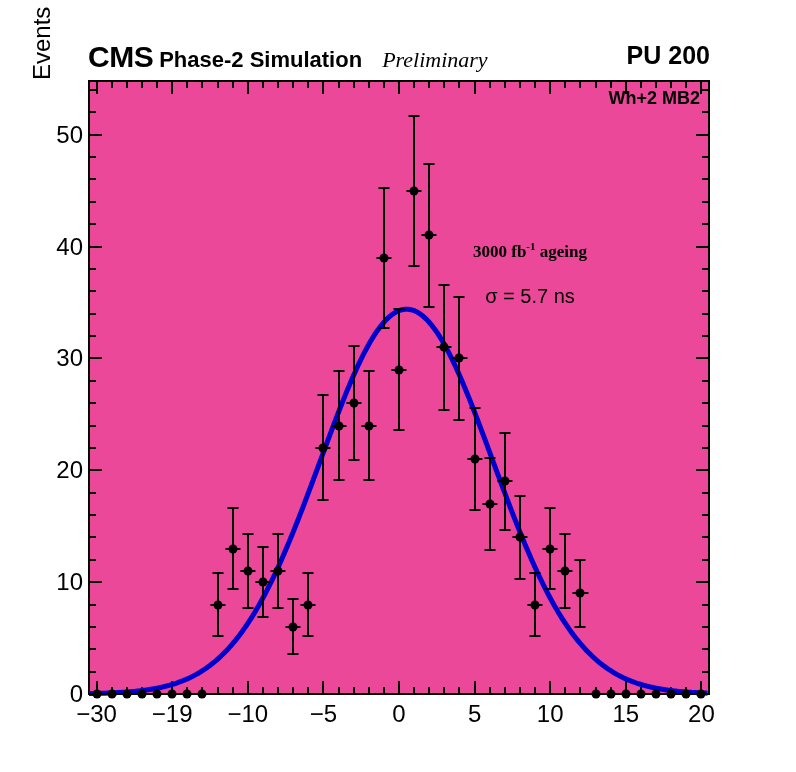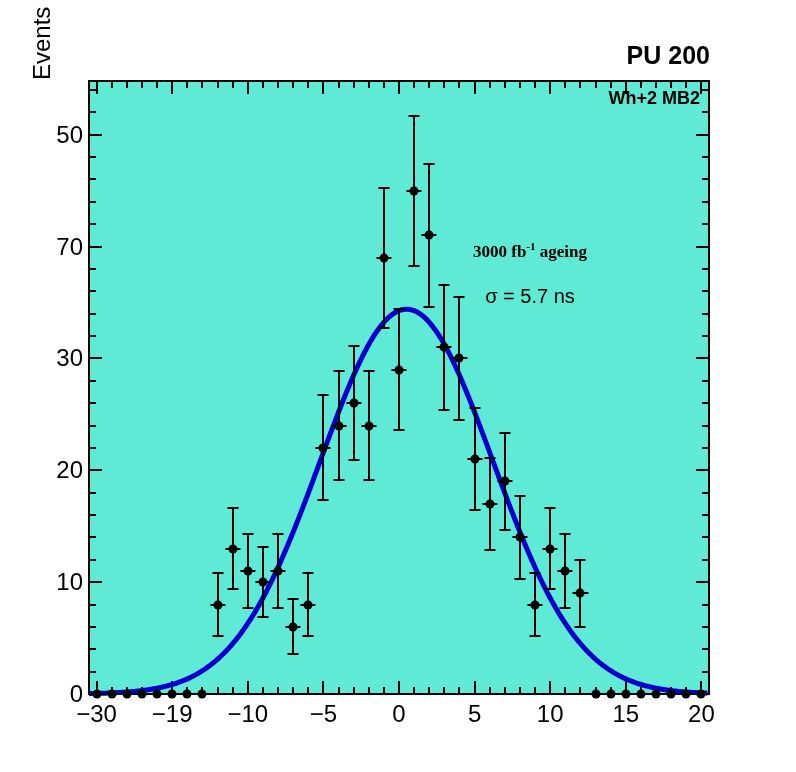--- a/index.html
+++ b/index.html
@@ -9,21 +9,21 @@
   
   .hdr{position:absolute;left:88px;top:40px;width:622px;height:34px;}
   .hdr-left{position:absolute;left:0;top:0;white-space:nowrap;}
   .cms{font-weight:bold;font-size:30px;letter-spacing:-0.5px;vertical-align:baseline;}
   .phase{font-weight:bold;font-size:22px;margin-left:6px;}
   .prelim{font-style:italic;font-family:"Liberation Serif",serif;font-size:22px;margin-left:20px;}
   .hdr-right{position:absolute;right:0;top:1px;font-weight:bold;font-size:25px;white-space:nowrap;}
 
   
   .frame{position:absolute;left:88px;top:80px;width:622px;height:615px;
-         border:2px solid #000;box-sizing:border-box;background:#5eead4;}
+         border:2px solid #000;box-sizing:border-box;background:#ec4899;}
 
   .plotlabel{position:absolute;right:8px;top:6px;font-weight:bold;font-size:18px;white-space:nowrap;}
 
   .ann{position:absolute;white-space:nowrap;}
   .ann1{font-family:"Liberation Serif",serif;font-weight:bold;font-size:17px;}
   .ann1 sup{font-size:11px;vertical-align:super;}
   .ann2{font-size:20px;}
 
   
   .tick{position:absolute;background:#000;}
@@ -42,20 +42,23 @@
   .xbar{position:absolute;height:2px;background:#000;transform:translate(-50%,-50%);}
 
   svg.fit{position:absolute;left:0;top:0;overflow:visible;}
 </style>
 </head>
 <body>
 
 <div id="root">
 
   <div class="hdr">
+    <div class="hdr-left">
+      <span class="cms">CMS</span><span class="phase">Phase-2 Simulation</span><span class="prelim">Preliminary</span>
+    </div>
     <div class="hdr-right">PU 200</div>
   </div>
 
   <div class="frame">
     <div class="plotlabel">Wh+2 MB2</div>
   </div>
 
   <div class="ann ann1" style="left:530px;top:240px;transform:translateX(-50%);">
     <span>3000 fb</span><sup>-1</sup><span> ageing</span>
   </div>
@@ -210,21 +213,21 @@
       <div class="xlab" style="left:323.390243902439px;top:700px;">−5</div>
       <div class="xlab" style="left:399px;top:700px;">0</div>
       <div class="xlab" style="left:474.609756097561px;top:700px;">5</div>
       <div class="xlab" style="left:550.219512195122px;top:700px;">10</div>
       <div class="xlab" style="left:625.829268292683px;top:700px;">15</div>
       <div class="xlab" style="left:701.4390243902438px;top:700px;">20</div>
       <div class="ylab" style="left:43px;top:694px;width:40px;">0</div>
       <div class="ylab" style="left:43px;top:582.1386861313869px;width:40px;">10</div>
       <div class="ylab" style="left:43px;top:470.2773722627737px;width:40px;">20</div>
       <div class="ylab" style="left:43px;top:358.4160583941606px;width:40px;">30</div>
-      <div class="ylab" style="left:43px;top:246.55474452554745px;width:40px;">70</div>
+      <div class="ylab" style="left:43px;top:246.55474452554745px;width:40px;">40</div>
       <div class="ylab" style="left:43px;top:134.6934306569343px;width:40px;">50</div>
     </div>
   <svg class="fit" id="fitlayer" width="796" height="772">
       <polyline points="89.00,693.57 90.51,693.54 92.02,693.51 93.54,693.47 95.05,693.44 96.56,693.40 98.07,693.36 99.59,693.32 101.10,693.28 102.61,693.23 104.12,693.18 105.63,693.13 107.15,693.08 108.66,693.02 110.17,692.96 111.68,692.89 113.20,692.83 114.71,692.75 116.22,692.68 117.73,692.60 119.24,692.51 120.76,692.42 122.27,692.33 123.78,692.23 125.29,692.12 126.80,692.01 128.32,691.90 129.83,691.78 131.34,691.65 132.85,691.51 134.37,691.37 135.88,691.22 137.39,691.06 138.90,690.90 140.41,690.73 141.93,690.55 143.44,690.35 144.95,690.15 146.46,689.95 147.98,689.73 149.49,689.49 151.00,689.25 152.51,689.00 154.02,688.74 155.54,688.46 157.05,688.17 158.56,687.87 160.07,687.55 161.59,687.22 163.10,686.87 164.61,686.51 166.12,686.14 167.63,685.74 169.15,685.33 170.66,684.91 172.17,684.46 173.68,684.00 175.20,683.51 176.71,683.01 178.22,682.48 179.73,681.94 181.24,681.37 182.76,680.78 184.27,680.16 185.78,679.53 187.29,678.86 188.80,678.17 190.32,677.46 191.83,676.72 193.34,675.95 194.85,675.15 196.37,674.32 197.88,673.47 199.39,672.58 200.90,671.66 202.41,670.71 203.93,669.73 205.44,668.71 206.95,667.65 208.46,666.57 209.98,665.44 211.49,664.28 213.00,663.08 214.51,661.84 216.02,660.57 217.54,659.25 219.05,657.89 220.56,656.49 222.07,655.05 223.59,653.57 225.10,652.04 226.61,650.47 228.12,648.85 229.63,647.19 231.15,645.48 232.66,643.73 234.17,641.92 235.68,640.07 237.20,638.17 238.71,636.22 240.22,634.22 241.73,632.17 243.24,630.07 244.76,627.92 246.27,625.72 247.78,623.47 249.29,621.16 250.80,618.81 252.32,616.40 253.83,613.93 255.34,611.42 256.85,608.85 258.37,606.23 259.88,603.55 261.39,600.83 262.90,598.05 264.41,595.22 265.93,592.33 267.44,589.40 268.95,586.41 270.46,583.37 271.98,580.28 273.49,577.14 275.00,573.95 276.51,570.71 278.02,567.42 279.54,564.09 281.05,560.71 282.56,557.28 284.07,553.80 285.59,550.29 287.10,546.73 288.61,543.13 290.12,539.48 291.63,535.80 293.15,532.08 294.66,528.33 296.17,524.54 297.68,520.71 299.20,516.86 300.71,512.97 302.22,509.06 303.73,505.12 305.24,501.15 306.76,497.16 308.27,493.16 309.78,489.13 311.29,485.08 312.80,481.03 314.32,476.96 315.83,472.88 317.34,468.79 318.85,464.70 320.37,460.61 321.88,456.51 323.39,452.42 324.90,448.33 326.41,444.25 327.93,440.19 329.44,436.13 330.95,432.09 332.46,428.07 333.98,424.07 335.49,420.10 337.00,416.15 338.51,412.23 340.02,408.34 341.54,404.49 343.05,400.68 344.56,396.91 346.07,393.18 347.59,389.50 349.10,385.87 350.61,382.30 352.12,378.78 353.63,375.31 355.15,371.91 356.66,368.57 358.17,365.30 359.68,362.10 361.20,358.97 362.71,355.91 364.22,352.93 365.73,350.03 367.24,347.22 368.76,344.48 370.27,341.84 371.78,339.28 373.29,336.82 374.80,334.45 376.32,332.17 377.83,329.99 379.34,327.91 380.85,325.94 382.37,324.06 383.88,322.29 385.39,320.63 386.90,319.08 388.41,317.63 389.93,316.30 391.44,315.07 392.95,313.96 394.46,312.97 395.98,312.09 397.49,311.32 399.00,310.67 400.51,310.14 402.02,309.73 403.54,309.43 405.05,309.26 406.56,309.20 408.07,309.26 409.59,309.43 411.10,309.73 412.61,310.14 414.12,310.67 415.63,311.32 417.15,312.09 418.66,312.97 420.17,313.96 421.68,315.07 423.20,316.30 424.71,317.63 426.22,319.08 427.73,320.63 429.24,322.29 430.76,324.06 432.27,325.94 433.78,327.91 435.29,329.99 436.80,332.17 438.32,334.45 439.83,336.82 441.34,339.28 442.85,341.84 444.37,344.48 445.88,347.22 447.39,350.03 448.90,352.93 450.41,355.91 451.93,358.97 453.44,362.10 454.95,365.30 456.46,368.57 457.98,371.91 459.49,375.31 461.00,378.78 462.51,382.30 464.02,385.87 465.54,389.50 467.05,393.18 468.56,396.91 470.07,400.68 471.59,404.49 473.10,408.34 474.61,412.23 476.12,416.15 477.63,420.10 479.15,424.07 480.66,428.07 482.17,432.09 483.68,436.13 485.20,440.19 486.71,444.25 488.22,448.33 489.73,452.42 491.24,456.51 492.76,460.61 494.27,464.70 495.78,468.79 497.29,472.88 498.80,476.96 500.32,481.03 501.83,485.08 503.34,489.13 504.85,493.16 506.37,497.16 507.88,501.15 509.39,505.12 510.90,509.06 512.41,512.97 513.93,516.86 515.44,520.71 516.95,524.54 518.46,528.33 519.98,532.08 521.49,535.80 523.00,539.48 524.51,543.13 526.02,546.73 527.54,550.29 529.05,553.80 530.56,557.28 532.07,560.71 533.59,564.09 535.10,567.42 536.61,570.71 538.12,573.95 539.63,577.14 541.15,580.28 542.66,583.37 544.17,586.41 545.68,589.40 547.20,592.33 548.71,595.22 550.22,598.05 551.73,600.83 553.24,603.55 554.76,606.23 556.27,608.85 557.78,611.42 559.29,613.93 560.80,616.40 562.32,618.81 563.83,621.16 565.34,623.47 566.85,625.72 568.37,627.92 569.88,630.07 571.39,632.17 572.90,634.22 574.41,636.22 575.93,638.17 577.44,640.07 578.95,641.92 580.46,643.73 581.98,645.48 583.49,647.19 585.00,648.85 586.51,650.47 588.02,652.04 589.54,653.57 591.05,655.05 592.56,656.49 594.07,657.89 595.59,659.25 597.10,660.57 598.61,661.84 600.12,663.08 601.63,664.28 603.15,665.44 604.66,666.57 606.17,667.65 607.68,668.71 609.20,669.73 610.71,670.71 612.22,671.66 613.73,672.58 615.24,673.47 616.76,674.32 618.27,675.15 619.78,675.95 621.29,676.72 622.80,677.46 624.32,678.17 625.83,678.86 627.34,679.53 628.85,680.16 630.37,680.78 631.88,681.37 633.39,681.94 634.90,682.48 636.41,683.01 637.93,683.51 639.44,684.00 640.95,684.46 642.46,684.91 643.98,685.33 645.49,685.74 647.00,686.14 648.51,686.51 650.02,686.87 651.54,687.22 653.05,687.55 654.56,687.87 656.07,688.17 657.59,688.46 659.10,688.74 660.61,689.00 662.12,689.25 663.63,689.49 665.15,689.73 666.66,689.95 668.17,690.15 669.68,690.35 671.20,690.55 672.71,690.73 674.22,690.90 675.73,691.06 677.24,691.22 678.76,691.37 680.27,691.51 681.78,691.65 683.29,691.78 684.80,691.90 686.32,692.01 687.83,692.12 689.34,692.23 690.85,692.33 692.37,692.42 693.88,692.51 695.39,692.60 696.90,692.68 698.41,692.75 699.93,692.83 701.44,692.89 702.95,692.96 704.46,693.02 705.98,693.08 707.49,693.13" fill="none" stroke="#0000cc" stroke-width="5" stroke-linejoin="round"></polyline>
     </svg>
   <div id="points">
       <div class="xbar" style="left:96.5609756097561px;top:694px;width:15.121951219512198px;"></div>
       <div class="pt" style="left:96.5609756097561px;top:694px;"></div>
       <div class="xbar" style="left:111.6829268292683px;top:694px;width:15.121951219512198px;"></div>
       <div class="pt" style="left:111.6829268292683px;top:694px;"></div>

